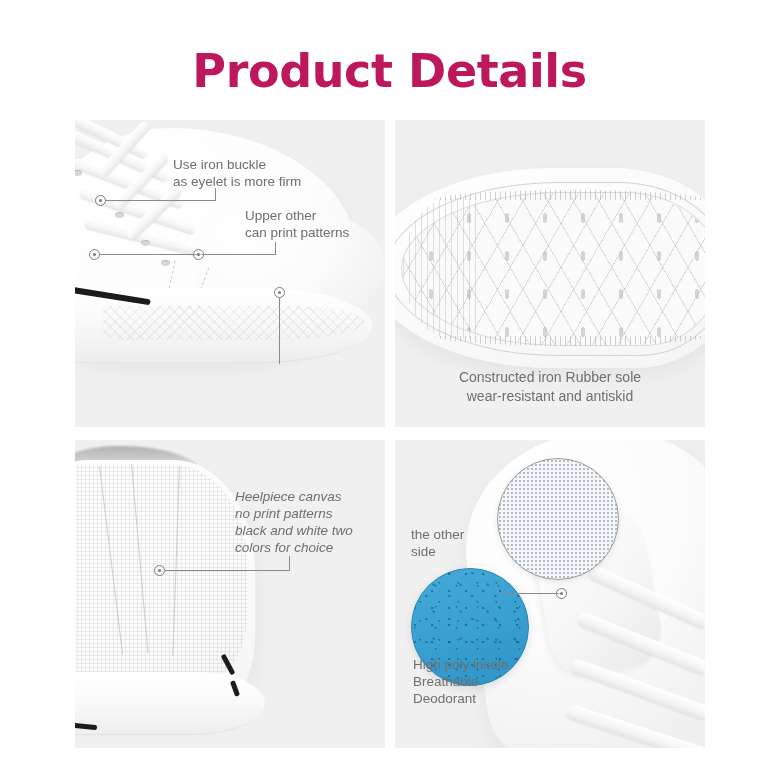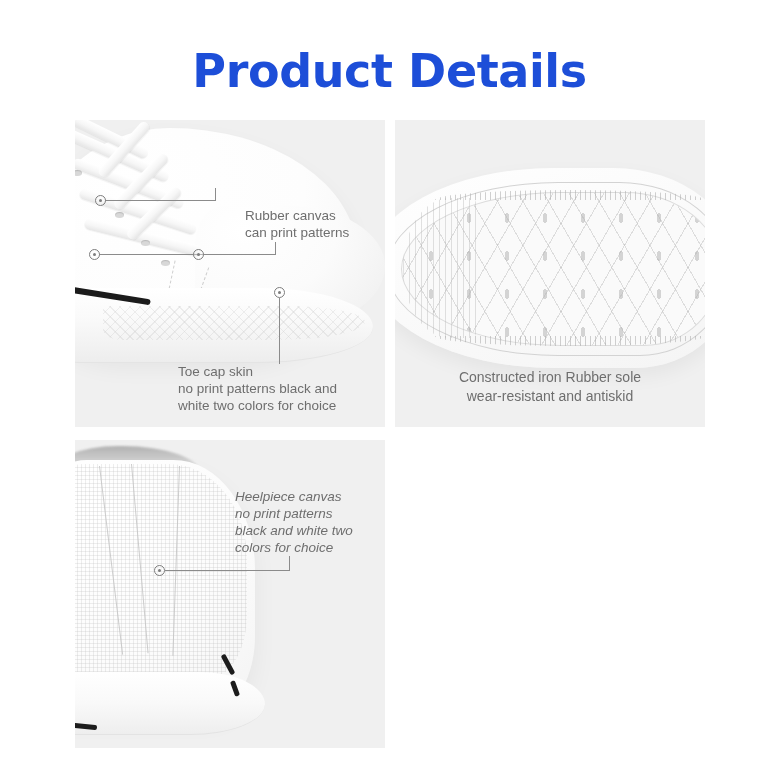--- a/index.html
+++ b/index.html
@@ -24,21 +24,21 @@
   
   .page-title {
     position: absolute;
     top: 44px;
     left: 0;
     width: 779px;
     text-align: center;
     font-size: 46px;
     font-weight: bold;
     letter-spacing: -0.4px;
-    color: #1d4ed8;
+    color: #be185d;
     font-family: "DejaVu Sans", sans-serif;
   }
 
   
   .panel {
     position: absolute;
     background: #f0f0f0;
     overflow: hidden;
   }
   .panel-tl { left: 75px;  top: 120px; width: 310px; height: 307px; }
@@ -391,36 +391,35 @@
       <div class="eyelet-dot" style="left:86px; top:140px;"></div>
 
       <div class="vamp-seam" style="left:94px; top:140px; transform:rotate(12deg);"></div>
       <div class="vamp-seam" style="left:124px; top:146px; transform:rotate(20deg);"></div>
 
       <div class="shoe-sole"></div>
       <div class="sole-texture"></div>
       <div class="sole-stripe"></div>
     </div>
 
+    <div class="anno" style="left:98px; top:36px;">Use iron buckle
+as eyelet is more firm</div>
     <div class="leader leader-h" style="left:30px; top:80px; width:110px;"></div>
     <div class="leader leader-v" style="left:140px; top:68px; height:13px;"></div>
     <div class="marker" style="left:20px; top:75px;"></div>
 
-    <div class="anno" style="left:170px; top:87px;">Rubber canvas
+    <div class="anno" style="left:170px; top:87px;">Upper other
 can print patterns</div>
     <div class="leader leader-h" style="left:24px; top:134px; width:176px;"></div>
     <div class="leader leader-v" style="left:200px; top:122px; height:13px;"></div>
     <div class="marker" style="left:14px; top:129px;"></div>
     <div class="marker" style="left:118px; top:129px;"></div>
 
     <div class="marker" style="left:199px; top:167px;"></div>
     <div class="leader leader-v" style="left:204px; top:178px; height:66px;"></div>
-    <div class="anno" style="left:103px; top:243px;">Toe cap skin
-no print patterns black and
-white two colors for choice</div>
   </div>
 
   <div class="panel panel-tr">
     <div class="panel-art">
       <div class="sole-outer"></div>
       <div class="sole-rim"></div>
       <div class="sole-inner">
         <div class="tread"></div>
         <div class="tread-dots"></div>
       </div>
@@ -448,14 +447,37 @@
 
     <div class="anno" style="left:160px; top:48px;">Heelpiece canvas
 no print patterns
 black and white two
 colors for choice</div>
     <div class="leader leader-h" style="left:90px; top:130px; width:124px;"></div>
     <div class="leader leader-v" style="left:214px; top:116px; height:15px;"></div>
     <div class="marker" style="left:79px; top:125px;"></div>
   </div>
 
+  <div class="panel panel-br">
+    <div class="panel-art">
+      <div class="br-shoe"></div>
+      <div class="br-tongue"></div>
+      <div class="br-lace" style="left:188px; top:150px; width:132px; transform:rotate(24deg);"></div>
+      <div class="br-lace" style="left:178px; top:196px; width:140px; transform:rotate(22deg);"></div>
+      <div class="br-lace" style="left:172px; top:242px; width:146px; transform:rotate(20deg);"></div>
+      <div class="br-lace" style="left:168px; top:286px; width:150px; transform:rotate(18deg);"></div>
+
+      <div class="swatch swatch-mesh"></div>
+      <div class="swatch swatch-blue"></div>
+    </div>
+
+    <div class="anno" style="left:16px; top:86px;">the other
+side</div>
+
+    <div class="leader leader-h" style="left:106px; top:153px; width:60px;"></div>
+    <div class="marker" style="left:161px; top:148px;"></div>
+
+    <div class="anno" style="left:18px; top:216px;">High poly insole
+Breathable
+Deodorant</div>
+  </div>
 
 </div>
 
 </body></html>

